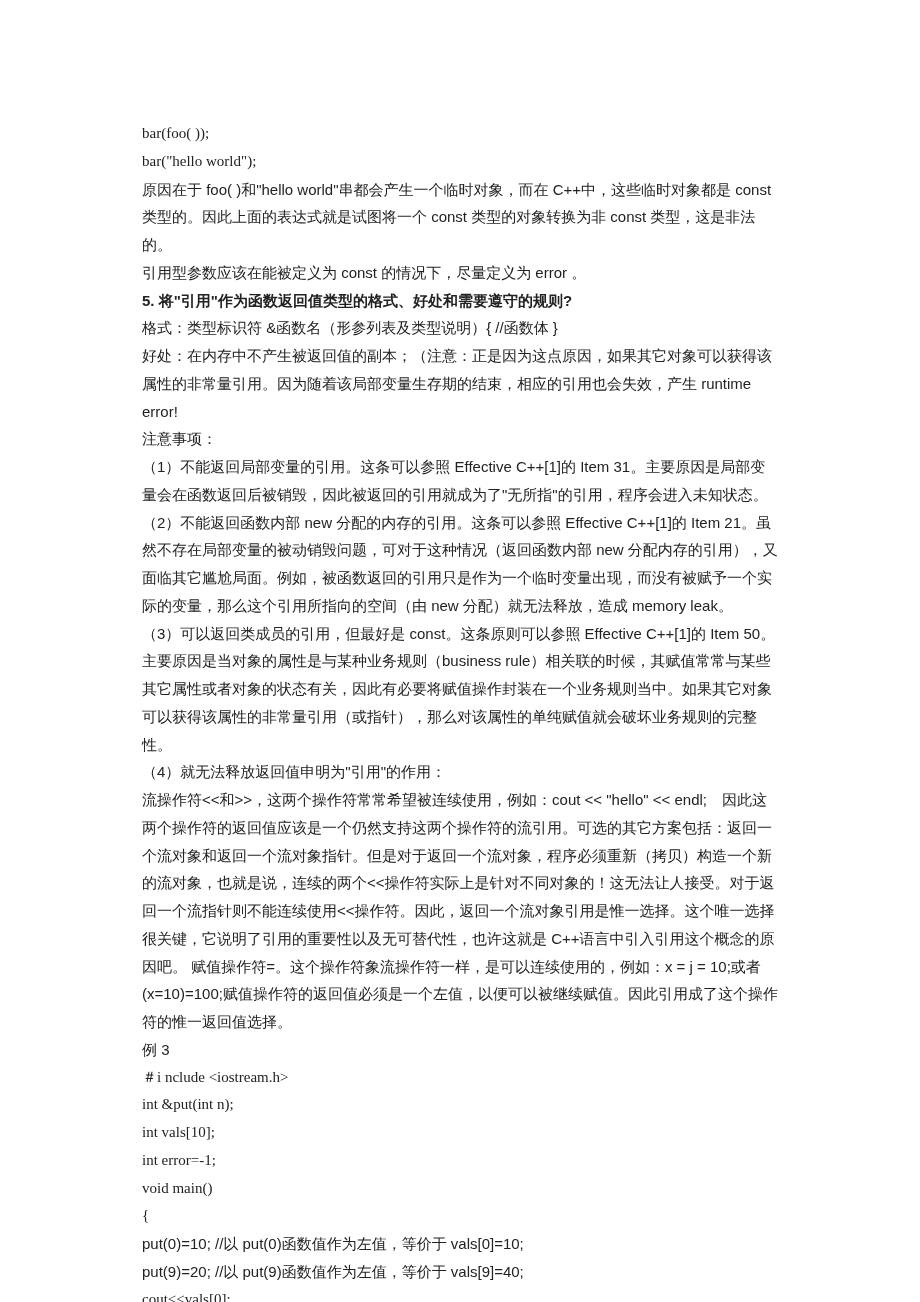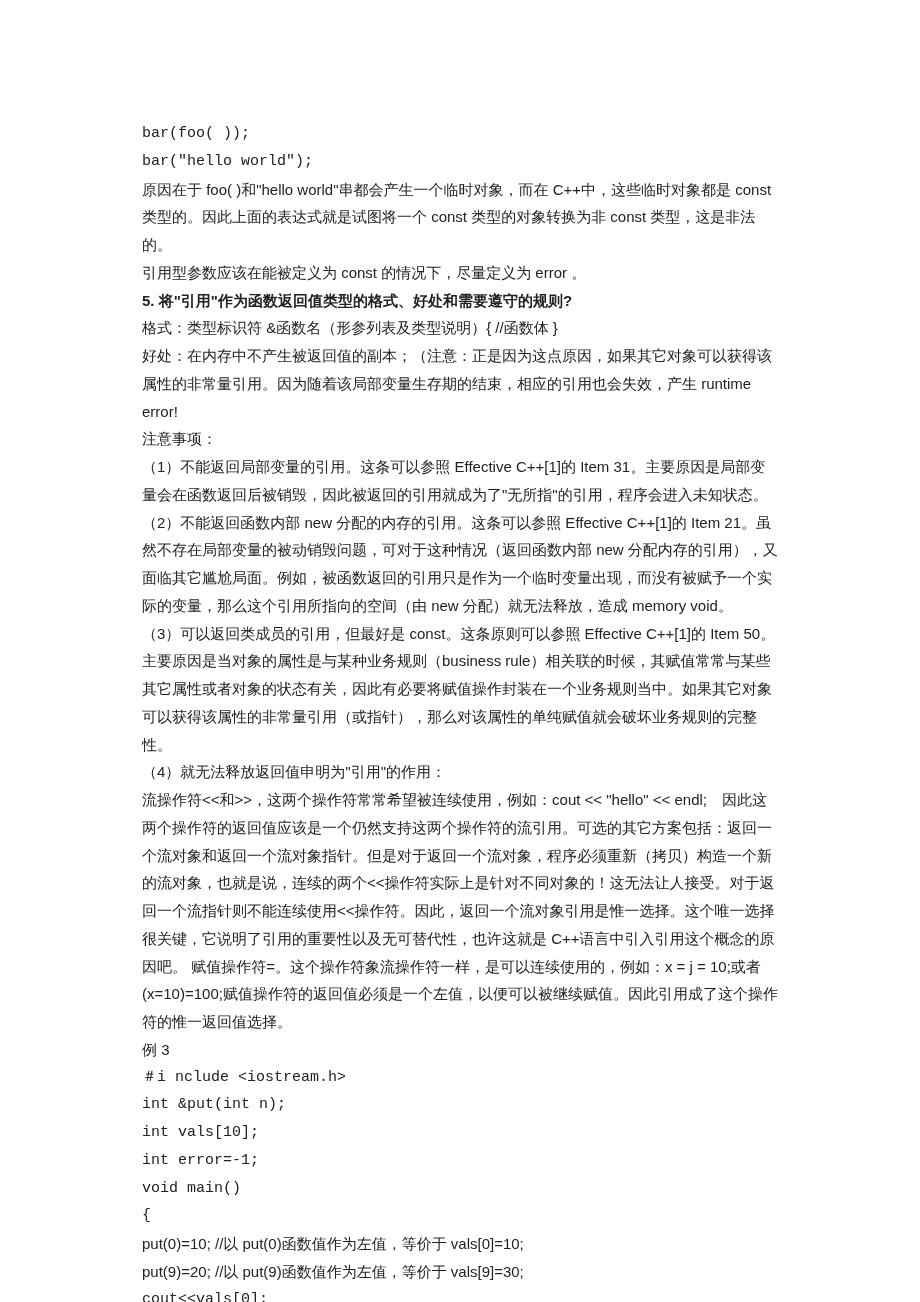--- a/index.html
+++ b/index.html
@@ -16,48 +16,48 @@
     .line {
       display: block;
     }
     .bold {
       font-weight: bold;
     }
     b {
       font-weight: normal;
     }
     .latin {
-      font-family: Liberation Mono, monospace;
+      font-family: Liberation Serif, serif;
     }
   </style>
 </head>
 <body>
 
 <span class="line latin">bar(foo( ));</span>
 <span class="line latin">bar("hello world");</span>
 <span class="line">原因在于 foo( )和"hello world"串都会产生一个临时对象，而在 C++中，这些临时对象都是 const 类型的。因此上面的表达式就是试图将一个 const 类型的对象转换为非 const 类型，这是非法的。</span>
 <span class="line">引用型参数应该在能被定义为 const 的情况下，尽量定义为 error 。</span>
 <span class="line bold">5. 将"引用"作为函数返回值类型的格式、好处和需要遵守的规则?</span>
 <span class="line">格式：类型标识符 &amp;函数名（形参列表及类型说明）{ //函数体 }</span>
 <span class="line">好处：在内存中不产生被返回值的副本；（注意：正是因为这点原因，如果其它对象可以获得该属性的非常量引用。因为随着该局部变量生存期的结束，相应的引用也会失效，产生 runtime error!</span>
 <span class="line">注意事项：</span>
 
 <span class="line"><span>（1）</span><b>不能返回局部变量的引用</b><span>。这条可以参照 Effective C++[1]的 Item 31。主要原因是局部变量会在函数返回后被销毁，因此被返回的引用就成为了"无所指"的引用，程序会进入未知状态。</span></span>
 
-<span class="line"><span>（2）</span><b>不能返回函数内部 new 分配的内存的引用</b><span>。这条可以参照 Effective C++[1]的 Item 21。虽然不存在局部变量的被动销毁问题，可对于这种情况（返回函数内部 new 分配内存的引用），又面临其它尴尬局面。例如，被函数返回的引用只是作为一个临时变量出现，而没有被赋予一个实际的变量，那么这个引用所指向的空间（由 new 分配）就无法释放，</span><b>造成 memory void</b><span>。</span></span>
+<span class="line"><span>（2）</span><b>不能返回函数内部 new 分配的内存的引用</b><span>。这条可以参照 Effective C++[1]的 Item 21。虽然不存在局部变量的被动销毁问题，可对于这种情况（返回函数内部 new 分配内存的引用），又面临其它尴尬局面。例如，被函数返回的引用只是作为一个临时变量出现，而没有被赋予一个实际的变量，那么这个引用所指向的空间（由 new 分配）就无法释放，</span><b>造成 memory leak</b><span>。</span></span>
 
 <span class="line"><span>（3）</span><b>可以返回类成员的引用，但最好是 const</b><span>。这条原则可以参照 Effective C++[1]的 Item 50。主要原因是当对象的属性是与某种业务规则（business rule）相关联的时候，其赋值常常与某些其它属性或者对象的状态有关，因此有必要将赋值操作封装在一个业务规则当中。如果其它对象可以获得该属性的非常量引用（或指针），那么对该属性的单纯赋值就会破坏业务规则的完整性。</span></span>
 
 <span class="line"><span>（4）</span><b>就无法释放</b><span>返回值申明为"引用"的作用：</span></span>
 
 <span class="line"><b>流操作符&lt;&lt;和&gt;&gt;，</b><span>这两个操作符常常希望被连续使用，例如：cout &lt;&lt; "hello" &lt;&lt; endl;　因此这两个操作符的返回值应该是一个仍然支持这两个操作符的流引用。可选的其它方案包括：返回一个流对象和返回一个流对象指针。但是</span><b>对于返回一个流对象，程序必须重新（拷贝）构造一个新的流对象，</b><span>也就是说，连续的两个&lt;&lt;操作符实际上是针对不同对象的！这无法让人接受。</span><b>对于返回一个流指针则不能连续使用&lt;&lt;操作符</b><span>。因此，返回一个流对象引用是惟一选择。这个唯一选择很关键，它说明了引用的重要性以及无可替代性，也许这就是 C++语言中引入引用这个概念的原因吧。 赋值操作符=。这个操作符象流操作符一样，是可以连续使用的，例如：x = j = 10;或者(x=10)=100;赋值操作符的返回值必须是一个左值，以便可以被继续赋值。因此引用成了这个操作符的惟一返回值选择。</span></span>
 
 <span class="line">例 3</span>
 <span class="line latin">＃i nclude &lt;iostream.h&gt;</span>
 <span class="line latin">int &amp;put(int n);</span>
 <span class="line latin">int vals[10];</span>
 <span class="line latin">int error=-1;</span>
 <span class="line latin">void main()</span>
 <span class="line latin">{</span>
 <span class="line">put(0)=10; //以 put(0)函数值作为左值，等价于 vals[0]=10;</span>
-<span class="line">put(9)=20; //以 put(9)函数值作为左值，等价于 vals[9]=30;</span>
+<span class="line">put(9)=20; //以 put(9)函数值作为左值，等价于 vals[9]=40;</span>
 <span class="line latin">cout&lt;&lt;vals[0];</span>
 <span class="line latin">cout&lt;&lt;vals[9];</span>
 
 </body></html>

